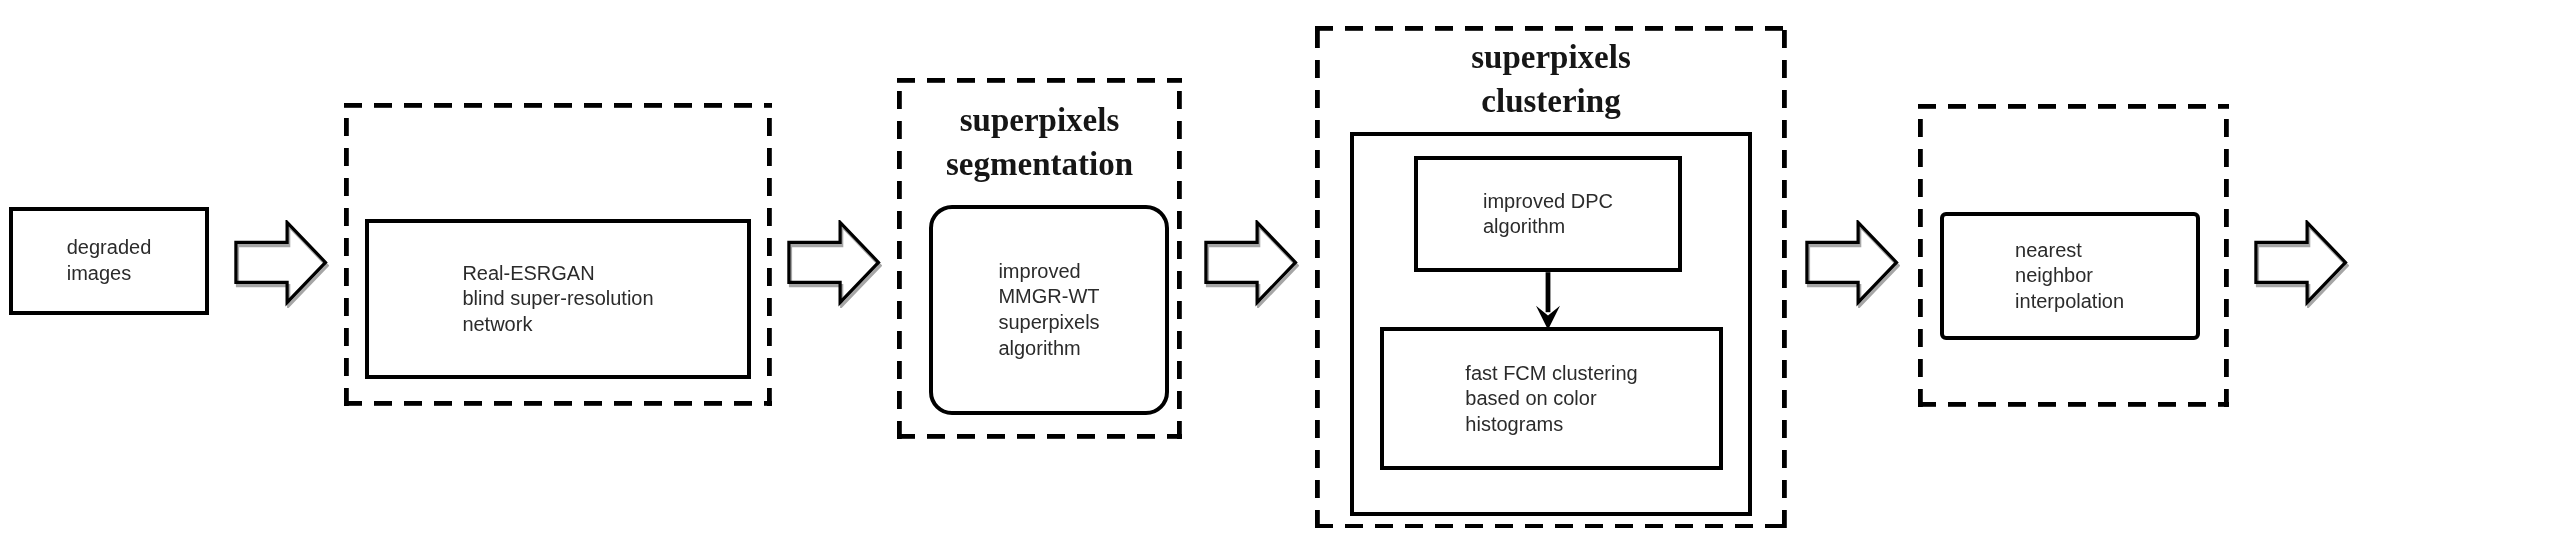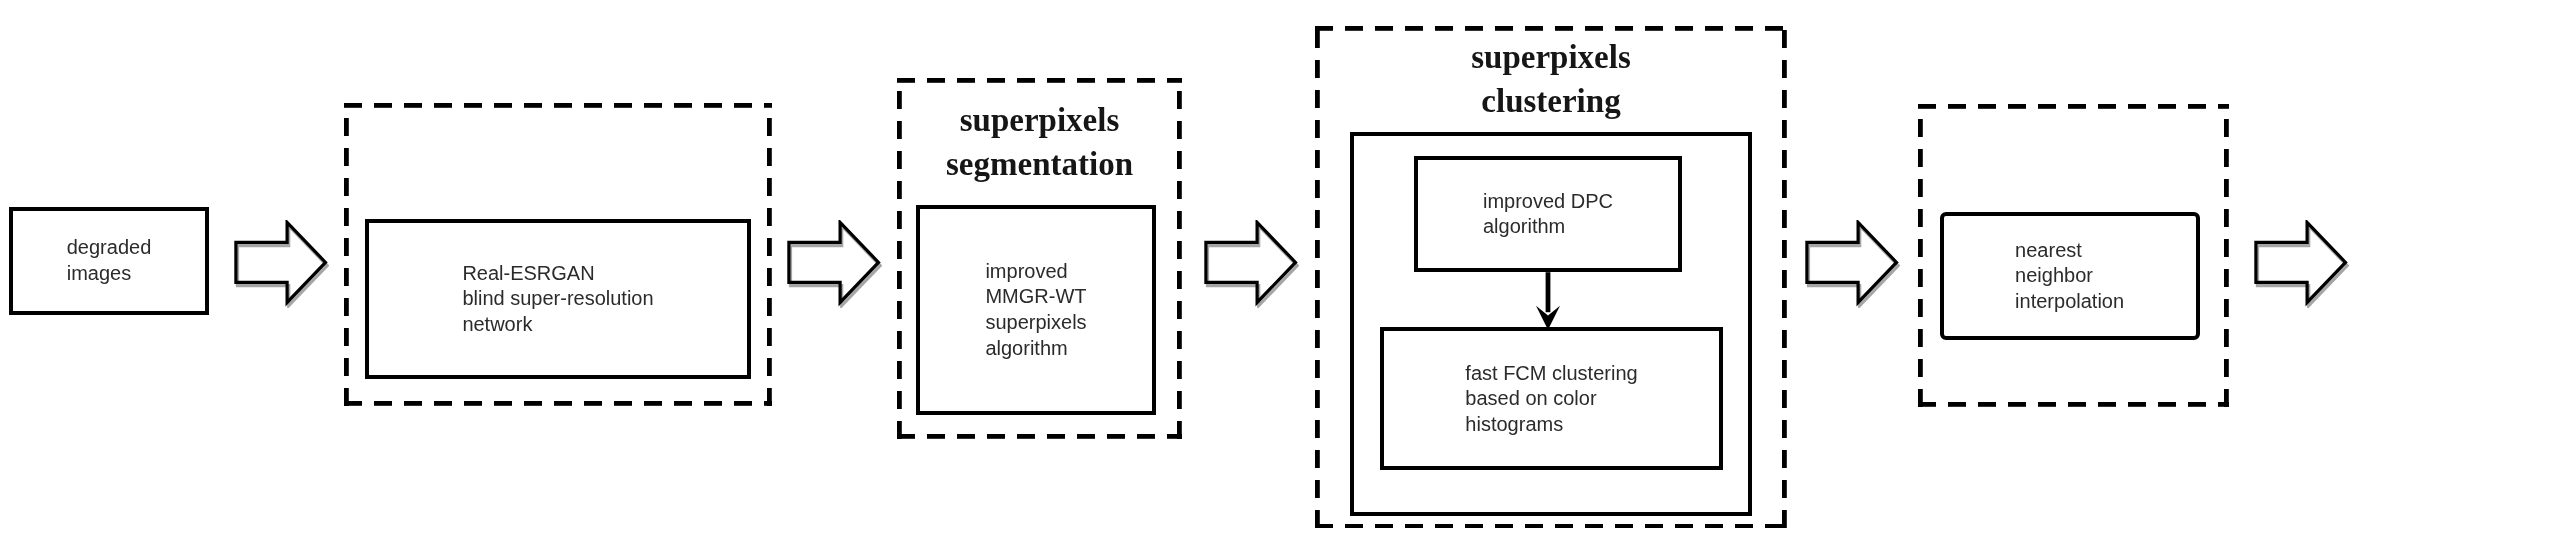--- a/index.html
+++ b/index.html
@@ -76,21 +76,21 @@
 
   <svg class="arrow" style="left:787px;top:220px;" width="95" height="88" viewBox="0 0 118 110">
     <polygon points="2,28 66,28 66,3 114,53 66,103 66,78 2,78" fill="#ffffff" stroke="none"></polygon>
     <polygon points="4,32 68,32 68,7 116,57 68,107 68,82 4,82" fill="none" stroke="#a6a6a6" stroke-width="4"></polygon>
     <polygon points="2,28 66,28 66,3 114,53 66,103 66,78 2,78" fill="none" stroke="#000000" stroke-width="4"></polygon>
   </svg>
 
   <div class="group" style="left:897px;top:78px;width:285px;height:361px;">
     <div class="group-title pt26">superpixels
 segmentation</div>
-    <div class="node" style="left:19px;top:127px;width:240px;height:210px;">improved
+    <div class="node" style="left:32px;top:127px;width:240px;height:210px;border-radius:23px;">improved
 MMGR-WT
 superpixels
 algorithm</div>
   </div>
 
   <svg class="arrow" style="left:1204px;top:220px;" width="95" height="88" viewBox="0 0 118 110">
     <polygon points="2,28 66,28 66,3 114,53 66,103 66,78 2,78" fill="#ffffff" stroke="none"></polygon>
     <polygon points="4,32 68,32 68,7 116,57 68,107 68,82 4,82" fill="none" stroke="#a6a6a6" stroke-width="4"></polygon>
     <polygon points="2,28 66,28 66,3 114,53 66,103 66,78 2,78" fill="none" stroke="#000000" stroke-width="4"></polygon>
   </svg>

